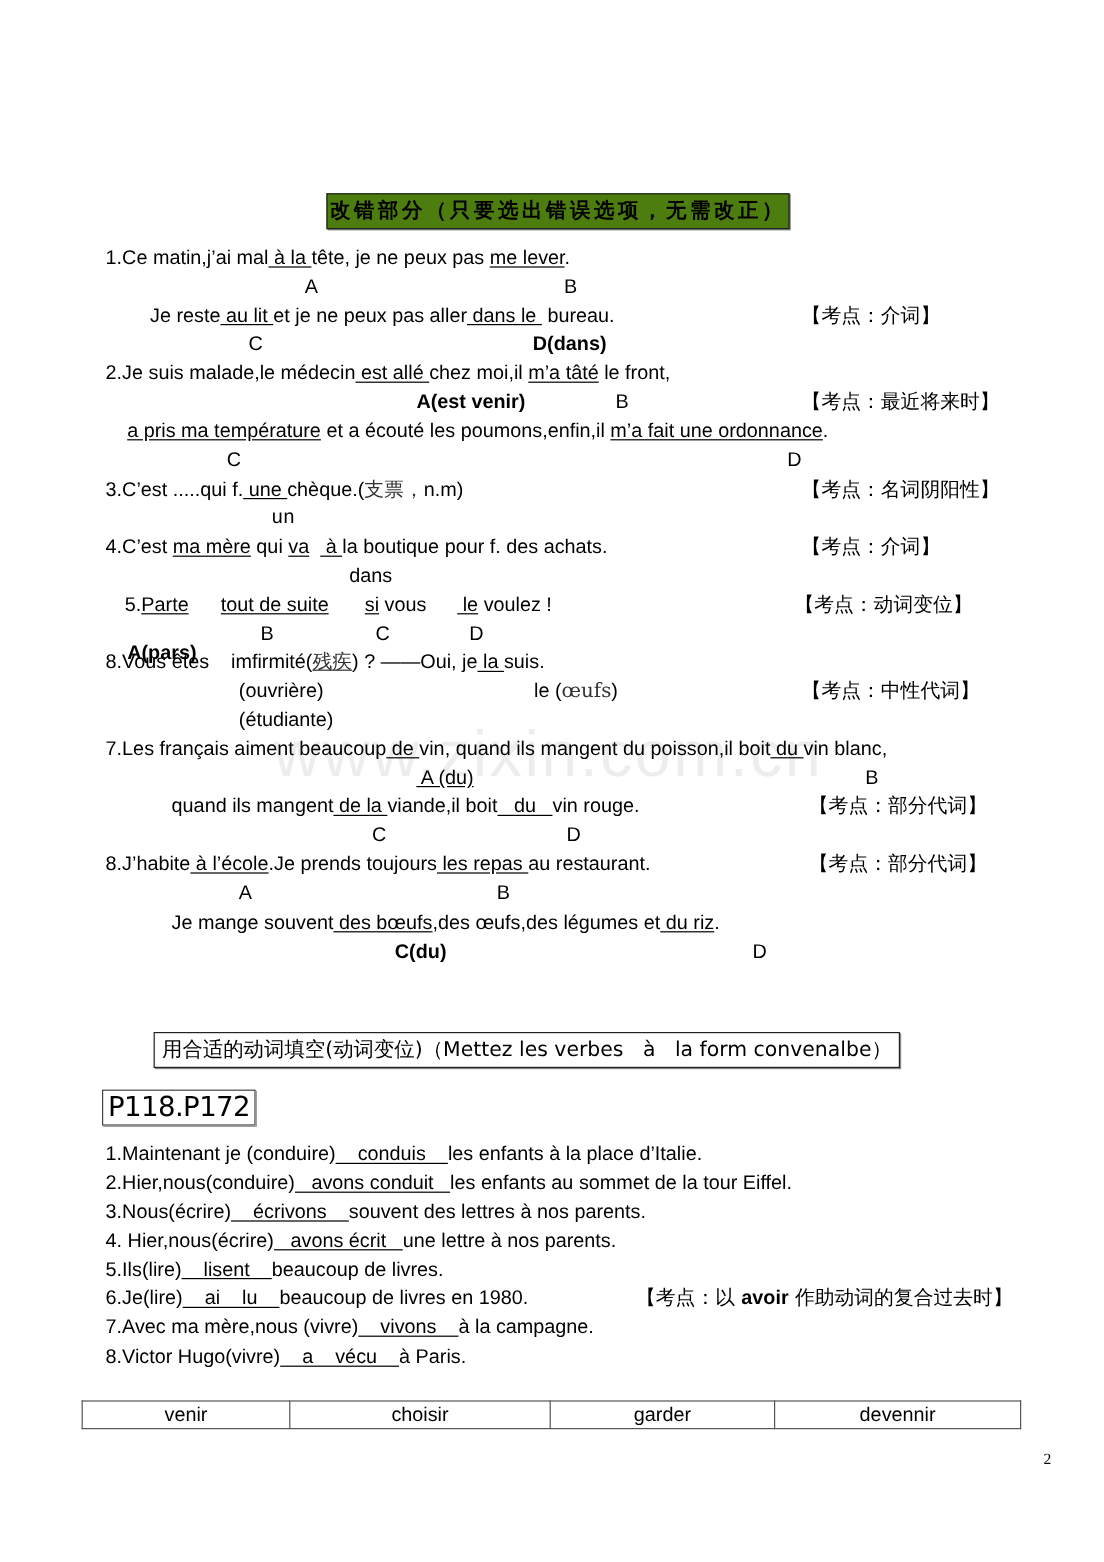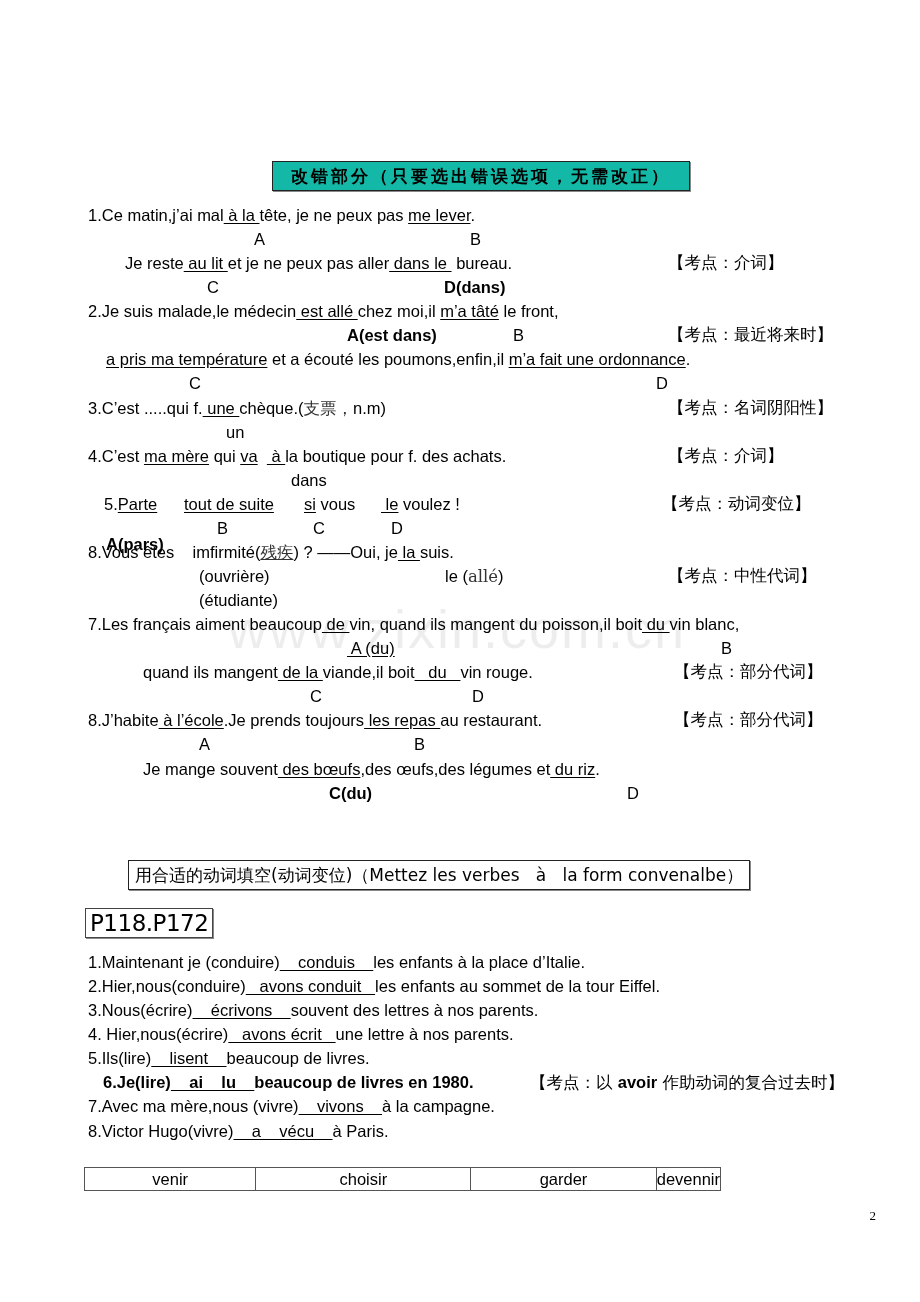--- a/index.html
+++ b/index.html
@@ -3,76 +3,76 @@
   <meta charset="utf-8">
   <style>
     html, body { margin: 0; padding: 0; }
     body { width: 920px; height: 1302px; background: #ffffff; position: relative; overflow: hidden;
       font-family: "Liberation Sans", sans-serif; color: #000; }
     .ln { position: absolute; font-size: 16.5px; white-space: pre; line-height: 20px; }
     .u { text-decoration: underline; text-underline-offset: 2px; }
     .b { font-weight: bold; }
     .gray { color: #333; }
     .kd { position: absolute; font-size: 16.5px; white-space: pre; line-height: 20px; font-family: "DejaVu Sans", sans-serif; }
-    .boxhdr { position: absolute; border: 1px solid #222; box-shadow: 1px 1px 0 #888; background: #14b8a6;
-      font-family: "DejaVu Serif", serif; font-weight: bold; font-size: 17px; white-space: pre; padding: 3px 18px; line-height: 22px; letter-spacing: 3px; }
+    .boxhdr { position: absolute; border: 1px solid #222; box-shadow: 1px 1px 0 #888; background: #4d7c0f;
+      font-family: "DejaVu Serif", serif; font-weight: bold; font-size: 17px; white-space: pre; padding: 3px 2px; line-height: 22px; letter-spacing: 3px; }
     .boxhdr2 { position: absolute; border: 1px solid #222; box-shadow: 1px 1px 0 #888; background: #fff;
       font-family: "DejaVu Sans", sans-serif; font-size: 17px; white-space: pre; padding: 3px 6px; line-height: 22px; }
     .pbox { position: absolute; border: 1px solid #444; box-shadow: 1px 1px 0 #888; font-family: "DejaVu Sans", sans-serif;
       font-size: 23px; padding: 2px 4px; line-height: 24px; letter-spacing: -0.5px; }
     .watermark { position: absolute; left: 228px; top: 598px; font-size: 54px; color: rgba(0,0,0,0.07);
       font-family: "Liberation Sans", sans-serif; letter-spacing: 2px; pointer-events: none; }
-    table.vt { position: absolute; left: 84px; top: 1167px; width: 637px; border-collapse: collapse; }
+    table.vt { position: absolute; left: 68px; top: 1167px; width: 783px; border-collapse: collapse; }
     table.vt td { border: 1px solid #555; text-align: center; font-size: 16.5px; height: 22px; padding: 0; }
     .pagenum { position: absolute; right: 44px; top: 1208px; font-family: "Liberation Serif", serif; font-size: 13px; }
   </style>
 </head>
 <body>
 
 <div class="watermark">www.zixin.com.cn</div>
 
 <div class="boxhdr" style="left:272px; top:161px;">改错部分（只要选出错误选项，无需改正）</div>
 
 <div class="ln" style="left:88px; top:205px;"><span>1.Ce matin,j’ai mal</span><span class="u"> à la </span><span>tête, je ne peux pas </span><span class="u">me lever</span><span>.</span></div>
 <div class="ln" style="left:254px; top:229px;">A</div>
 <div class="ln" style="left:470px; top:229px;">B</div>
 <div class="ln" style="left:125px; top:253px;"><span>Je reste</span><span class="u"> au lit </span><span>et je ne peux pas aller</span><span class="u"> dans le </span><span> bureau.</span></div>
 <div class="kd" style="left:668px; top:253px;">【考点：介词】</div>
 <div class="ln" style="left:207px; top:277px;">C</div>
 <div class="ln b" style="left:444px; top:277px;">D(dans)</div>
 
 <div class="ln" style="left:88px; top:301px;"><span>2.Je suis malade,le médecin</span><span class="u"> est allé </span><span>chez moi,il </span><span class="u">m’a tâté</span><span> le front,</span></div>
-<div class="ln b" style="left:347px; top:325px;">A(est dans)</div>
+<div class="ln b" style="left:347px; top:325px;">A(est venir)</div>
 <div class="ln" style="left:513px; top:325px;">B</div>
 <div class="kd" style="left:668px; top:325px;">【考点：最近将来时】</div>
 <div class="ln" style="left:106px; top:349px;"><span class="u">a pris ma température</span><span> et a écouté les poumons,enfin,il </span><span class="u">m’a fait une ordonnance</span><span>.</span></div>
 <div class="ln" style="left:189px; top:373px;">C</div>
 <div class="ln" style="left:656px; top:373px;">D</div>
 
 <div class="ln" style="left:88px; top:398px;"><span>3.C’est .....qui f.</span><span class="u"> une </span><span>chèque.(</span><span class="gray" style="font-family:'DejaVu Serif',serif;">支票，</span><span>n.m)</span></div>
 <div class="kd" style="left:668px; top:398px;">【考点：名词阴阳性】</div>
-<div class="ln" style="left:226px; top:422px;">un</div>
+<div class="ln" style="left:226px; top:422px;font-family:Liberation Mono, monospace;">un</div>
 
 <div class="ln" style="left:88px; top:446px;"><span>4.C’est </span><span class="u">ma mère</span><span> qui </span><span class="u">va</span><span>  </span><span class="u"> à </span><span>la boutique pour f. des achats.</span></div>
 <div class="kd" style="left:668px; top:446px;">【考点：介词】</div>
 <div class="ln" style="left:291px; top:470px;">dans</div>
 
 <div class="ln" style="left:104px; top:494px;"><span>5.</span><span class="u">Parte</span></div>
 <div class="ln u" style="left:184px; top:494px;">tout de suite</div>
 <div class="ln" style="left:304px; top:494px;"><span class="u">si</span><span> vous</span></div>
 <div class="ln" style="left:381px; top:494px;"><span class="u"> le</span><span> voulez !</span></div>
 <div class="kd" style="left:662px; top:494px;">【考点：动词变位】</div>
 <div class="ln b" style="left:106px; top:518px;margin-top:16px;">A(pars)</div>
 <div class="ln" style="left:217px; top:518px;">B</div>
 <div class="ln" style="left:313px; top:518px;">C</div>
 <div class="ln" style="left:391px; top:518px;">D</div>
 
 <div class="ln" style="left:88px; top:542px;"><span>8.Vous êtes    imfirmité(</span><span class="gray" style="font-family:'DejaVu Serif',serif;text-decoration:underline;">残疾</span><span>) ? ——Oui, je</span><span class="u"> la </span><span>suis.</span></div>
 <div class="ln" style="left:199px; top:566px;">(ouvrière)</div>
-<div class="ln" style="left:445px; top:566px;"><span>le (</span><span class="gray" style="font-family:'DejaVu Serif',serif;">allé</span><span>)</span></div>
+<div class="ln" style="left:445px; top:566px;"><span>le (</span><span class="gray" style="font-family:'DejaVu Serif',serif;">œufs</span><span>)</span></div>
 <div class="kd" style="left:668px; top:566px;">【考点：中性代词】</div>
 <div class="ln" style="left:199px; top:590px;">(étudiante)</div>
 
 <div class="ln" style="left:88px; top:614px;"><span>7.Les français aiment beaucoup</span><span class="u"> de </span><span>vin, quand ils mangent du poisson,il boit</span><span class="u"> du </span><span>vin blanc,</span></div>
 <div class="ln u" style="left:347px; top:638px;"> A (du)</div>
 <div class="ln" style="left:721px; top:638px;">B</div>
 <div class="ln" style="left:143px; top:662px;"><span>quand ils mangent</span><span class="u"> de la </span><span>viande,il boit</span><span class="u">   du   </span><span>vin rouge.</span></div>
 <div class="kd" style="left:674px; top:662px;">【考点：部分代词】</div>
 <div class="ln" style="left:310px; top:686px;">C</div>
 <div class="ln" style="left:472px; top:686px;">D</div>
@@ -86,21 +86,21 @@
 <div class="ln" style="left:627px; top:783px;">D</div>
 
 <div class="boxhdr2" style="left:128px; top:860px;">用合适的动词填空(动词变位)（Mettez les verbes   à   la form convenalbe）</div>
 <div class="pbox" style="left:85px; top:908px;">P118.P172</div>
 
 <div class="ln" style="left:88px; top:952px;"><span>1.Maintenant je (conduire)</span><span class="u">    conduis    </span><span>les enfants à la place d’Italie.</span></div>
 <div class="ln" style="left:88px; top:976px;"><span>2.Hier,nous(conduire)</span><span class="u">   avons conduit   </span><span>les enfants au sommet de la tour Eiffel.</span></div>
 <div class="ln" style="left:88px; top:1000px;"><span>3.Nous(écrire)</span><span class="u">    écrivons    </span><span>souvent des lettres à nos parents.</span></div>
 <div class="ln" style="left:88px; top:1024px;"><span>4. Hier,nous(écrire)</span><span class="u">   avons écrit   </span><span>une lettre à nos parents.</span></div>
 <div class="ln" style="left:88px; top:1048px;"><span>5.Ils(lire)</span><span class="u">    lisent    </span><span>beaucoup de livres.</span></div>
-<div class="ln" style="left:103px; top:1072px;font-weight:bold;"><span>6.Je(lire)</span><span class="u">    ai    lu    </span><span>beaucoup de livres en 1980.</span></div>
+<div class="ln" style="left:88px; top:1072px;"><span>6.Je(lire)</span><span class="u">    ai    lu    </span><span>beaucoup de livres en 1980.</span></div>
 <div class="kd" style="left:530px; top:1072px;"><span>【考点：以 </span><span class="b" style="font-family:'Liberation Sans',sans-serif;">avoir</span><span> 作助动词的复合过去时】</span></div>
 <div class="ln" style="left:88px; top:1096px;"><span>7.Avec ma mère,nous (vivre)</span><span class="u">    vivons    </span><span>à la campagne.</span></div>
 <div class="ln" style="left:88px; top:1121px;"><span>8.Victor Hugo(vivre)</span><span class="u">    a    vécu    </span><span>à Paris.</span></div>
 
 <table class="vt">
   <tbody>
       <tr>
     <td style="width:172px;">venir</td>
     <td style="width:216px;">choisir</td>
     <td style="width:186px;">garder</td>

